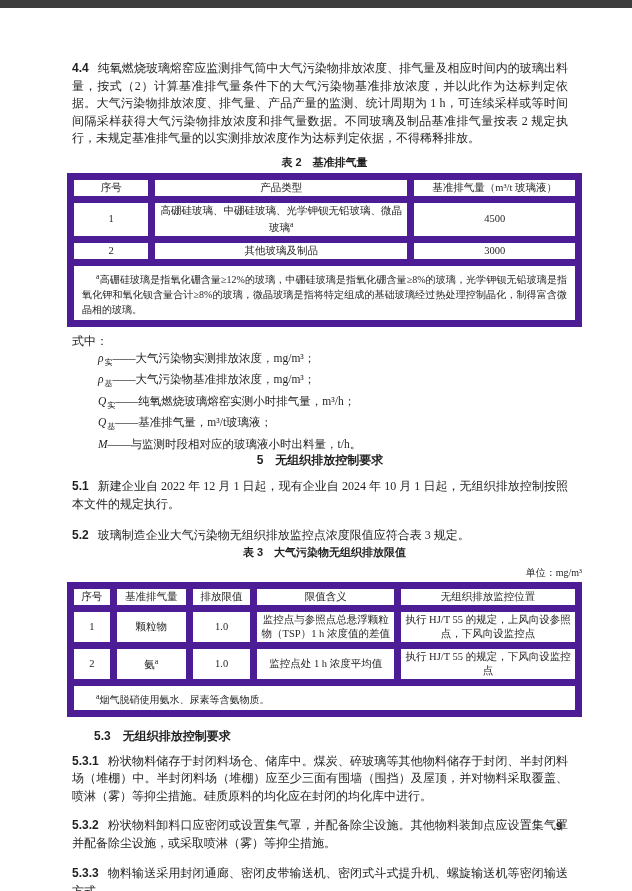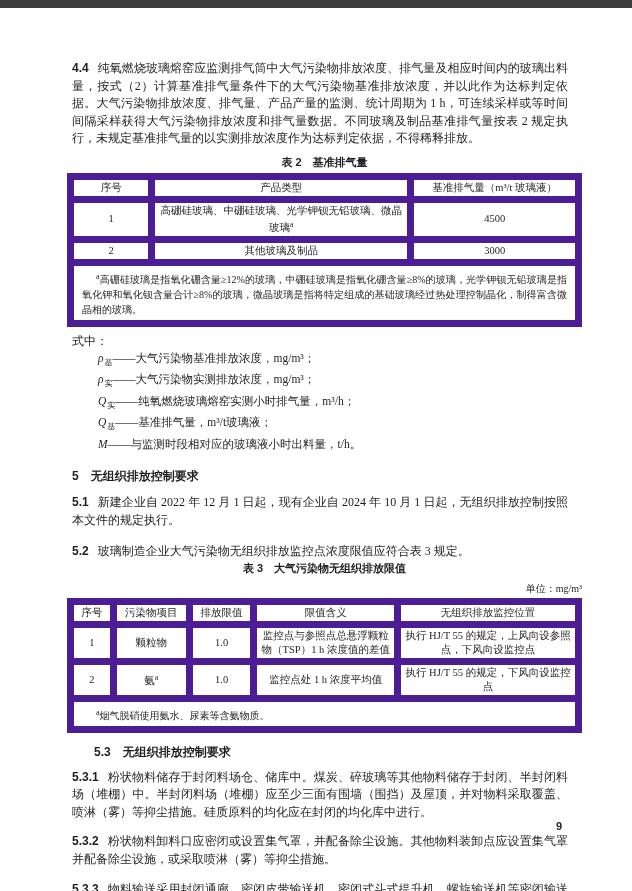--- a/index.html
+++ b/index.html
@@ -78,49 +78,49 @@
       <tr>
         <td class="fnote" colspan="3"><span class="findent"></span><sup class="mark">a</sup><span>高硼硅玻璃是指氧化硼含量≥12%的玻璃，中硼硅玻璃是指氧化硼含量≥8%的玻璃，光学钾钡无铅玻璃是指氧化钾和氧化钡含量合计≥8%的玻璃，微晶玻璃是指将特定组成的基础玻璃经过热处理控制晶化，制得富含微晶相的玻璃。</span></td>
       </tr>
     </tbody>
       </table>
 
 
     <p class="shizhong">式中：</p>
 
     <div>
+      <div class="var-line"><i>ρ</i><sub>实</sub><span>——大气污染物实测排放浓度，mg/m³；</span></div>
       <div class="var-line"><i>ρ</i><sub>基</sub><span>——大气污染物基准排放浓度，mg/m³；</span></div>
-      <div class="var-line"><i>ρ</i><sub>实</sub><span>——大气污染物实测排放浓度，mg/m³；</span></div>
       <div class="var-line"><i>Q</i><sub>实</sub><span>——纯氧燃烧玻璃熔窑实测小时排气量，m³/h；</span></div>
       <div class="var-line"><i>Q</i><sub>基</sub><span>——基准排气量，m³/t玻璃液；</span></div>
       <div class="var-line"><i>M</i><span>——与监测时段相对应的玻璃液小时出料量，t/h。</span></div>
     </div>
 
-    <p class="h1" style="margin-top:16px;"><span class="cnum">5</span><span>无组织排放控制要求</span></p>
+    <p class="h1" style="text-align:center;"><span class="cnum">5</span><span>无组织排放控制要求</span></p>
 
     <p class="para" style="margin-top:9px;"><span class="cnum">5.1</span><span>新建企业自 2022 年 12 月 1 日起，现有企业自 2024 年 10 月 1 日起，无组织排放控制按照本文件的规定执行。</span></p>
 
     <p class="para" style="margin-top:14px;"><span class="cnum">5.2</span><span>玻璃制造企业大气污染物无组织排放监控点浓度限值应符合表 3 规定。</span></p>
 
     <div class="tbl-title" style="">表 3　大气污染物无组织排放限值</div>
 
     <div class="unit-line" style="margin-top:6px;">单位：mg/m³</div>
 
     <table class="tbl" style="margin-top:2px;">
       <colgroup>
           <col style="width:8.4%">
           <col style="width:15%">
           <col style="width:12.7%">
           <col style="width:28.3%">
           <col style="width:35.6%">
         </colgroup>
       <tbody>
           <tr>
         <th>序号</th>
-        <th>污染物项目</th>
+        <th>基准排气量</th>
         <th>排放限值</th>
         <th>限值含义</th>
         <th>无组织排放监控位置</th>
       </tr>
       <tr>
         <td>1</td>
         <td>颗粒物</td>
         <td>1.0</td>
         <td>监控点与参照点总悬浮颗粒物（TSP）1 h 浓度值的差值</td>
         <td>执行 HJ/T 55 的规定，上风向设参照点，下风向设监控点</td>

